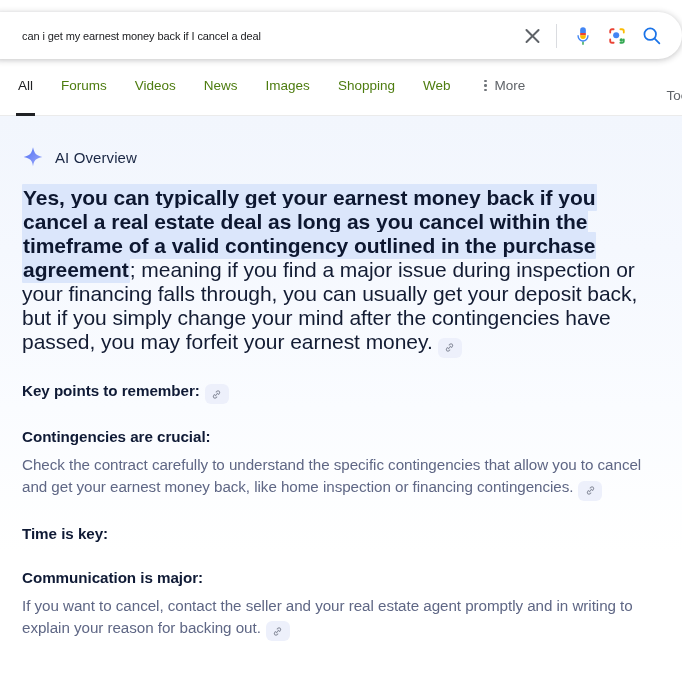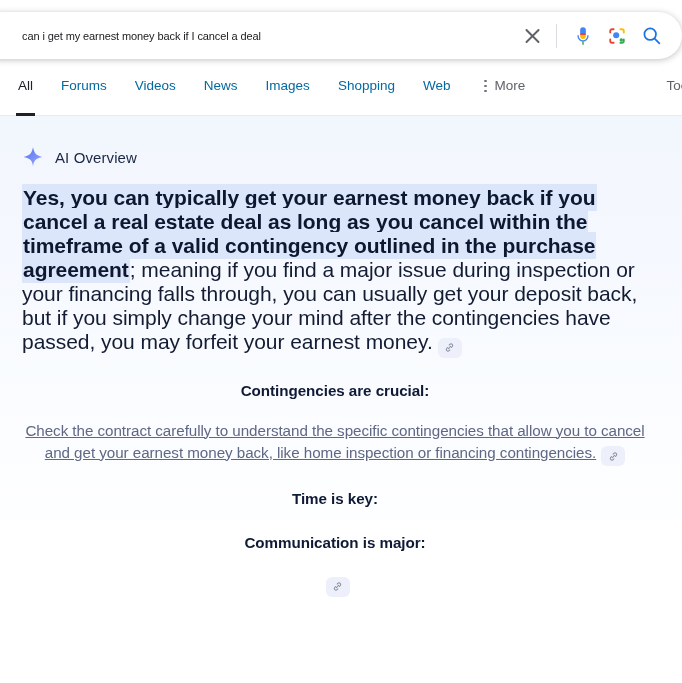--- a/index.html
+++ b/index.html
@@ -81,35 +81,35 @@
     border-radius: 1px;
   }
   .clear-x::before { transform: rotate(45deg); }
   .clear-x::after  { transform: rotate(-45deg); }
 
   
   .tabs-row {
     position: relative;
     height: 44px;
     display: flex;
-    align-items: flex-start;
+    align-items: center;
     padding: 0 0 0 18px;
     border-bottom: 1px solid #ebebeb;
     gap: 17px;
   }
   .tabs-left {
     display: flex;
     align-items: flex-start;
     flex: 1 1 auto;
     height: 44px;
   }
   .tab {
     position: relative;
     font-size: 13.5px;
-    color: #0369a1;
+    color: #4d7c0f;
     padding: 5px 0 0 0;
     margin-right: 28px;
     cursor: pointer;
     white-space: nowrap;
     line-height: 18px;
     height: 44px;
   }
   .tab.active { color: #202124; }
   .tab.active::after {
     content: "";
@@ -222,22 +222,22 @@
   }
   .section-body {
     font-size: 15.2px;
     line-height: 22px;
     color: #5f6785;
     margin: 0;
     letter-spacing: -0.05px;
   }
 
   .sp-keypoints { margin-top: 22px; }
-  .sp-block { margin-top: 22px; text-align: center; }
-  .sp-block .section-body { margin-top: 18px; text-decoration: underline; }
+  .sp-block { margin-top: 22px; }
+  .sp-block .section-body { margin-top: 6px; }
 
   
   .cite {
     display: inline-flex;
     align-items: center;
     justify-content: center;
     width: 24px;
     height: 20px;
     border-radius: 6px;
     background: #edf0fb;
@@ -349,39 +349,48 @@
   <div class="ai-body">
 
     <p class="lead-para"><span class="hl">Yes, you can typically get your earnest money back if you cancel a real estate deal as long as you cancel within the timeframe of a valid contingency outlined in the purchase agreement</span><span>; meaning if you find a major issue during inspection or your financing falls through, you can usually get your deposit back, but if you simply change your mind after the contingencies have passed, you may forfeit your earnest money.</span><span class="cite">
           <svg width="11" height="11" viewBox="0 0 24 24">
             <path fill="none" stroke="#8a8f9e" stroke-width="2.2" stroke-linecap="round" d="M9.6 14.4 14.4 9.6"></path>
             <path fill="none" stroke="#8a8f9e" stroke-width="2.2" stroke-linecap="round" d="M11.2 6.6l1.6-1.6a3.6 3.6 0 0 1 5.1 5.1l-1.6 1.6"></path>
             <path fill="none" stroke="#8a8f9e" stroke-width="2.2" stroke-linecap="round" d="M12.8 17.4l-1.6 1.6a3.6 3.6 0 0 1-5.1-5.1l1.6-1.6"></path>
           </svg>
         </span></p>
 
+    <div class="sp-keypoints">
+      <p class="section-head"><span>Key points to remember:</span><span class="cite">
+            <svg width="11" height="11" viewBox="0 0 24 24">
+              <path fill="none" stroke="#8a8f9e" stroke-width="2.2" stroke-linecap="round" d="M9.6 14.4 14.4 9.6"></path>
+              <path fill="none" stroke="#8a8f9e" stroke-width="2.2" stroke-linecap="round" d="M11.2 6.6l1.6-1.6a3.6 3.6 0 0 1 5.1 5.1l-1.6 1.6"></path>
+              <path fill="none" stroke="#8a8f9e" stroke-width="2.2" stroke-linecap="round" d="M12.8 17.4l-1.6 1.6a3.6 3.6 0 0 1-5.1-5.1l1.6-1.6"></path>
+            </svg>
+          </span></p>
+    </div>
 
     <div class="sp-block">
       <p class="section-head">Contingencies are crucial:</p>
       <p class="section-body"><span>Check the contract carefully to understand the specific contingencies that allow you to cancel and get your earnest money back, like home inspection or financing contingencies.</span><span class="cite">
             <svg width="11" height="11" viewBox="0 0 24 24">
               <path fill="none" stroke="#8a8f9e" stroke-width="2.2" stroke-linecap="round" d="M9.6 14.4 14.4 9.6"></path>
               <path fill="none" stroke="#8a8f9e" stroke-width="2.2" stroke-linecap="round" d="M11.2 6.6l1.6-1.6a3.6 3.6 0 0 1 5.1 5.1l-1.6 1.6"></path>
               <path fill="none" stroke="#8a8f9e" stroke-width="2.2" stroke-linecap="round" d="M12.8 17.4l-1.6 1.6a3.6 3.6 0 0 1-5.1-5.1l1.6-1.6"></path>
             </svg>
           </span></p>
     </div>
 
     <div class="sp-block">
       <p class="section-head">Time is key:</p>
     </div>
 
     <div class="sp-block">
       <p class="section-head">Communication is major:</p>
-      <p class="section-body"><span class="cite">
+      <p class="section-body"><span>If you want to cancel, contact the seller and your real estate agent promptly and in writing to explain your reason for backing out.</span><span class="cite">
             <svg width="11" height="11" viewBox="0 0 24 24">
               <path fill="none" stroke="#8a8f9e" stroke-width="2.2" stroke-linecap="round" d="M9.6 14.4 14.4 9.6"></path>
               <path fill="none" stroke="#8a8f9e" stroke-width="2.2" stroke-linecap="round" d="M11.2 6.6l1.6-1.6a3.6 3.6 0 0 1 5.1 5.1l-1.6 1.6"></path>
               <path fill="none" stroke="#8a8f9e" stroke-width="2.2" stroke-linecap="round" d="M12.8 17.4l-1.6 1.6a3.6 3.6 0 0 1-5.1-5.1l1.6-1.6"></path>
             </svg>
           </span></p>
     </div>
 
   </div>
 </div>

